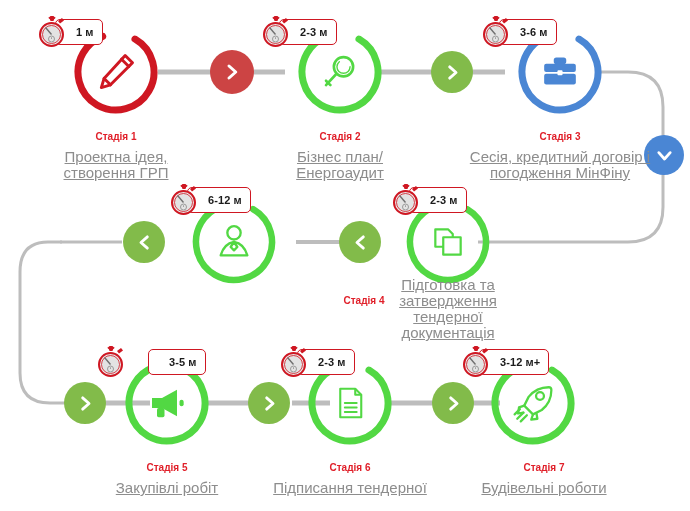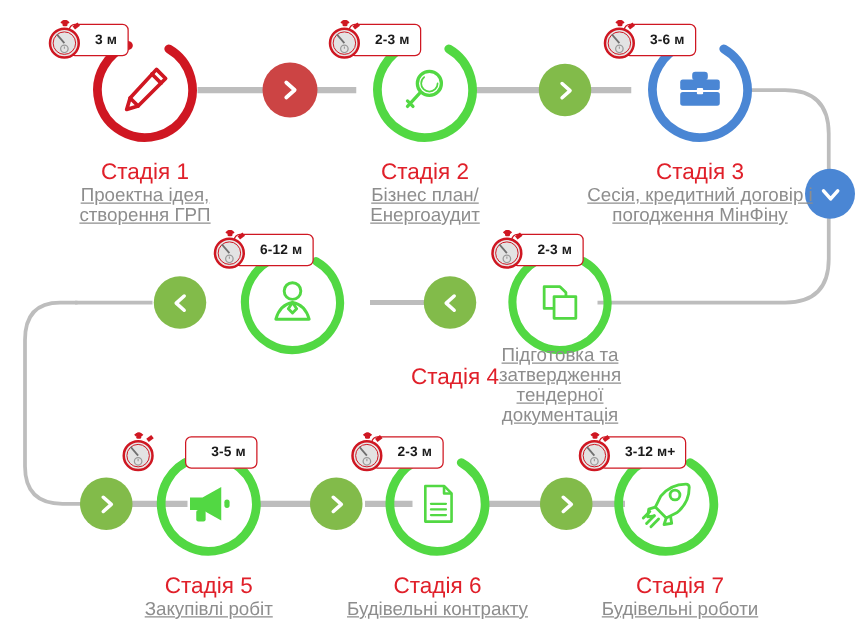--- a/index.html
+++ b/index.html
@@ -31,21 +31,21 @@
     background:#ffffff;border:1.6px solid #cf1722;border-radius:5px;
     height:24px;display:flex;align-items:center;
     padding:0 8px 0 20px;
     font-size:11px;font-weight:bold;color:#1b1b1b;
     white-space:nowrap;letter-spacing:0.1px;
   }
 
   
   .caption{position:absolute;z-index:5;text-align:center;}
   .caption .title{
-    color:#e0202a;font-weight:normal;font-size:18px;
+    color:#e0202a;font-weight:bold;font-size:10px;
     line-height:18px;margin:0 0 3px 0;white-space:nowrap;
   }
   .caption .desc{
     color:#8d8d8d;font-size:15px;line-height:16px;margin:0;text-decoration:underline;
   }
   .caption.freetitle .title{margin:15px;}
 </style>
 </head>
 <body>
 
@@ -89,21 +89,21 @@
     <svg class="dial" width="32" height="34" viewBox="0 0 32 34">
       <path d="M13 3.5 q3 -3 6 0" fill="none" stroke="#cf1722" stroke-width="2"></path>
       <rect x="14" y="1" width="4" height="5" rx="1.2" fill="#cf1722"></rect>
       <path d="M22 6 l4 -3 l2 2.6 l-4 3 z" fill="#cf1722"></path>
       <circle cx="15.5" cy="19.5" r="11.5" fill="#e8e8e8" stroke="#cf1722" stroke-width="2"></circle>
       <circle cx="15.5" cy="19.5" r="9" fill="#e3e3e3" stroke="#cf1722" stroke-width="0.8"></circle>
       <line x1="15.5" y1="19.5" x2="9.5" y2="12.5" stroke="#6f6f6f" stroke-width="1.4"></line>
       <circle cx="15.5" cy="24" r="3" fill="none" stroke="#9a9a9a" stroke-width="1"></circle>
       <line x1="15.5" y1="22.2" x2="15.5" y2="24" stroke="#9a9a9a" stroke-width="0.9"></line>
     </svg>
-    <div class="pill">3 м</div>
+    <div class="pill">1 м</div>
   </div>
 
   <div class="caption" style="left:26px;top:128px;width:180px;">
     <p class="title">Стадія 1</p>
     <p class="desc">Проектна ідея,</p>
     <p class="desc">створення ГРП</p>
   </div>
 
   <div class="arrow" style="left:210px;top:50px;width:44px;height:44px;background:#cc4444;">
     <svg width="18" height="18" viewBox="0 0 24 24">
@@ -350,21 +350,21 @@
       <circle cx="15.5" cy="19.5" r="9" fill="#e3e3e3" stroke="#cf1722" stroke-width="0.8"></circle>
       <line x1="15.5" y1="19.5" x2="9.5" y2="12.5" stroke="#6f6f6f" stroke-width="1.4"></line>
       <circle cx="15.5" cy="24" r="3" fill="none" stroke="#9a9a9a" stroke-width="1"></circle>
       <line x1="15.5" y1="22.2" x2="15.5" y2="24" stroke="#9a9a9a" stroke-width="0.9"></line>
     </svg>
     <div class="pill">2-3 м</div>
   </div>
 
   <div class="caption" style="left:265px;top:459px;width:170px;">
     <p class="title">Стадія 6</p>
-    <p class="desc">Будівельні контракту</p>
+    <p class="desc">Підписання тендерної</p>
   </div>
 
   <div class="arrow" style="left:432px;top:382px;width:42px;height:42px;background:#82bb4a;">
     <svg width="17" height="17" viewBox="0 0 24 24">
       <path d="M8 4 L17 12 L8 20" fill="none" stroke="#ffffff" stroke-width="4" stroke-linecap="round" stroke-linejoin="round"></path>
     </svg>
   </div>
 
   <div class="node" style="left:489px;top:359px;width:88px;height:88px;">
     <svg class="ring" width="88" height="88" viewBox="0 0 88 88">

